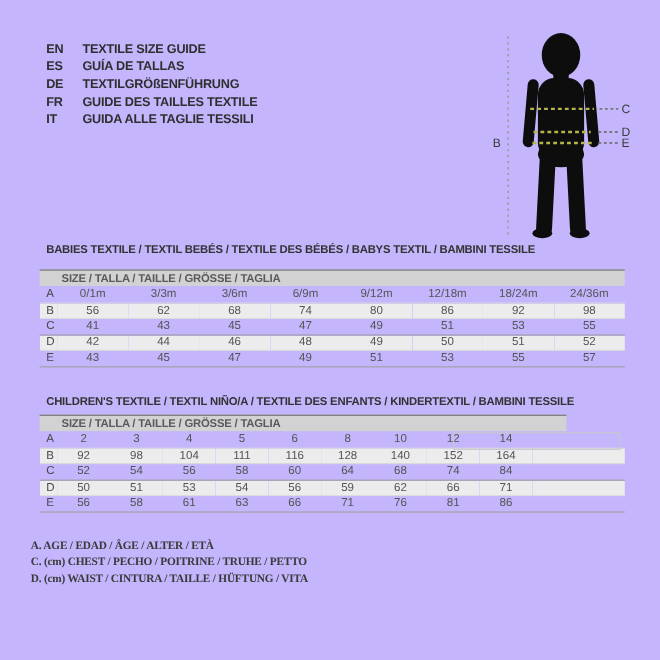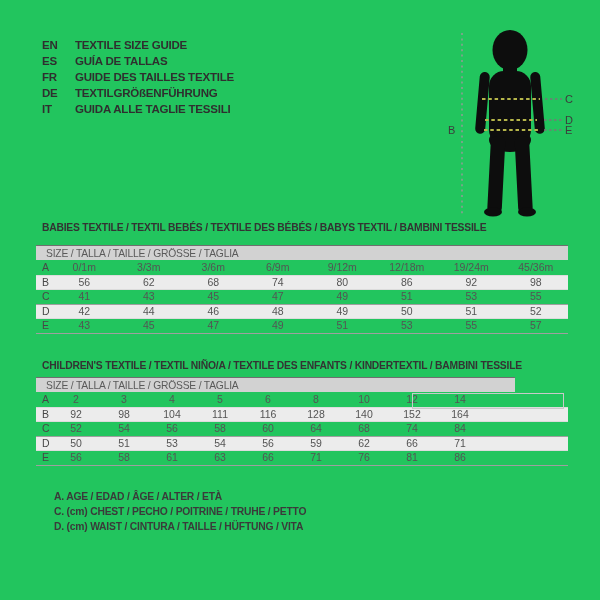--- a/index.html
+++ b/index.html
@@ -1,75 +1,75 @@
 <!DOCTYPE html>
 <html><head>
 <meta charset="utf-8">
 <style>
   html,body{margin:0;padding:0;background:#fff;}
   .canvas{
-    position:relative;width:600px;height:600px;background:#22c55e;overflow:hidden;
+    position:relative;width:600px;height:600px;background:#c4b5fd;overflow:hidden;
     font-family:"Liberation Sans",sans-serif;color:#3a3a3a;
   }
   
   .lang-block{position:absolute;left:42px;top:37px;}
   .lang-row{display:flex;height:16px;line-height:16px;font-size:11.5px;font-weight:bold;
     color:#2f2f2f;letter-spacing:-0.2px;}
   .lang-code{width:33px;}
   
   .figure{position:absolute;left:428px;top:14px;width:172px;height:206px;}
   
   .section-title{position:absolute;left:42px;font-size:10.3px;font-weight:bold;color:#333;
     letter-spacing:-0.2px;white-space:nowrap;}
   .babies-title{top:222px;}
   .children-title{top:360px;}
   
   .table-wrap{position:absolute;left:36px;width:532px;}
   .babies-wrap{top:245px;}
   .children-wrap{top:377px;}
   .thead{height:15px;line-height:15px;background:#d2d2d2;border-top:1px solid #6f6f6f;
-    padding-left:10px;font-size:10.3px;font-weight:normal;color:#5a5a5a;letter-spacing:-0.2px;
+    padding-left:20px;font-size:10.3px;font-weight:bold;color:#5a5a5a;letter-spacing:-0.2px;
     box-sizing:border-box;}
   .children-wrap .thead{width:479px;}
   table.size-table{border-collapse:collapse;table-layout:fixed;width:532px;margin-top:1px;}
   table.size-table td{height:13.6px;line-height:13.6px;font-size:10.5px;color:#545454;
     text-align:center;padding:0;overflow:hidden;white-space:nowrap;}
   table.size-table td.rl{width:16px;text-align:left;padding-left:6px;color:#474747;}
   table.size-table tr{border-bottom:1px solid #dcdcdc;}
   table.size-table tr.shade{background:#ececec;}
   table.size-table tr.dark{border-bottom:1px solid #9f9f9f;}
   .children-wrap td.filler{width:84px;}
   .box1214{position:absolute;left:376px;top:16px;width:150px;height:14px;
     border:1px solid #c9c9c9;pointer-events:none;background:transparent;}
   
-  .legend{position:absolute;left:54px;top:489px;}
+  .legend{position:absolute;left:28px;top:489px;font-family:Liberation Serif, serif;}
   .legend-row{height:15.2px;line-height:15.2px;font-size:10.3px;font-weight:bold;
     color:#3a3a3a;letter-spacing:-0.2px;white-space:nowrap;}
 </style>
 </head>
 <body>
 
 <div class="canvas">
 
   <div class="lang-block">
     <div class="lang-row">
       <span class="lang-code">EN</span>
       <span class="lang-text">TEXTILE SIZE GUIDE</span>
     </div>
     <div class="lang-row">
       <span class="lang-code">ES</span>
       <span class="lang-text">GUÍA DE TALLAS</span>
     </div>
     <div class="lang-row">
+      <span class="lang-code">DE</span>
+      <span class="lang-text">TEXTILGRÖßENFÜHRUNG</span>
+    </div>
+    <div class="lang-row">
       <span class="lang-code">FR</span>
       <span class="lang-text">GUIDE DES TAILLES TEXTILE</span>
-    </div>
-    <div class="lang-row">
-      <span class="lang-code">DE</span>
-      <span class="lang-text">TEXTILGRÖßENFÜHRUNG</span>
     </div>
     <div class="lang-row">
       <span class="lang-code">IT</span>
       <span class="lang-text">GUIDA ALLE TAGLIE TESSILI</span>
     </div>
   </div>
 
   <div class="figure">
     <svg width="172" height="206" viewBox="0 0 172 206">
 
@@ -120,22 +120,22 @@
         </colgroup>
       <tbody>
           <tr>
         <td class="rl">A</td>
         <td>0/1m</td>
         <td>3/3m</td>
         <td>3/6m</td>
         <td>6/9m</td>
         <td>9/12m</td>
         <td>12/18m</td>
-        <td>19/24m</td>
-        <td>45/36m</td>
+        <td>18/24m</td>
+        <td>24/36m</td>
       </tr>
       <tr class="shade">
         <td class="rl">B</td>
         <td>56</td>
         <td>62</td>
         <td>68</td>
         <td>74</td>
         <td>80</td>
         <td>86</td>
         <td>92</td>

